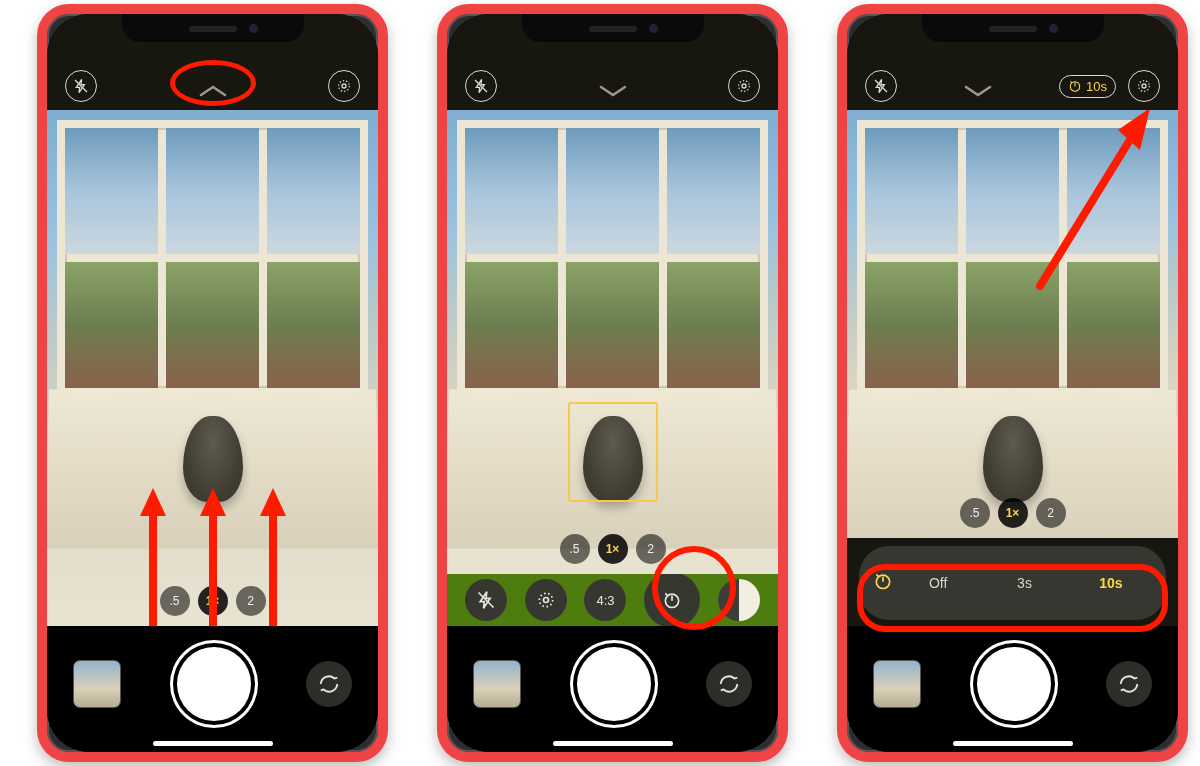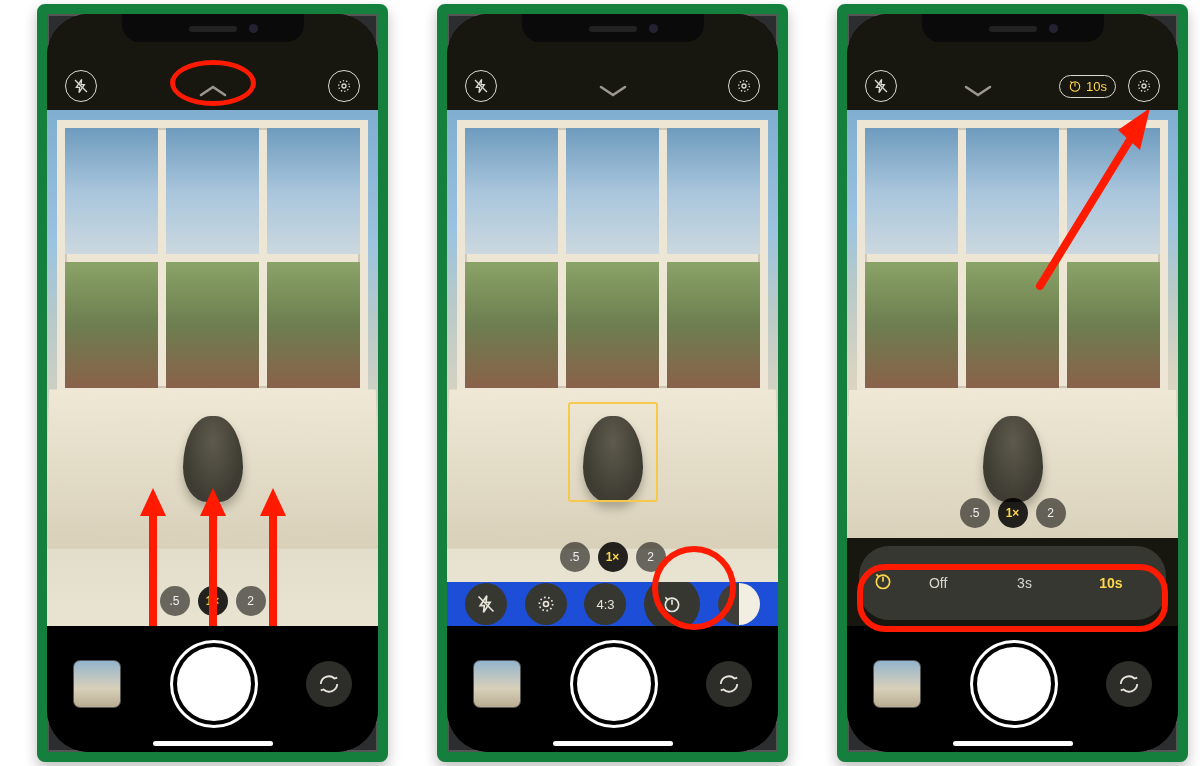--- a/index.html
+++ b/index.html
@@ -18,22 +18,22 @@
     width: 1200px;
     height: 766px;
     padding: 4px 12px;
     box-sizing: border-box;
     gap: 24px;
   }
   .phone {
     position: relative;
     flex: 1 1 0;
     background: #2c2d2f;
-    border: 10px solid #15803d;
-    border-radius: 8px;
+    border: 10px solid #ef4444;
+    border-radius: 32px;
     box-shadow: inset 0 0 0 2px #555, 0 6px 14px rgba(0,0,0,.25);
     overflow: hidden;
     margin-left: 25px;
   }
 
   .screen {
     position: absolute;
     inset: 0;
     background: #000;
     border-radius: 42px;
@@ -139,21 +139,21 @@
   
   .mode-strip{
     height:50px; background:#000; display:flex; align-items:center;
     justify-content:center; gap:22px; font-size:12.5px; letter-spacing:1px;
     color:#cfcfcf;
   }
   .mode-strip span{ white-space:nowrap; }
   .mode-strip .active{ color:#fdd64b; font-weight:600; }
 
   .option-bar{
-    height:44px; background:#1d4ed8; display:flex; align-items:center;
+    height:52px; background:#4d7c0f; display:flex; align-items:center;
     justify-content:space-evenly;
   }
   .opt{
     width:42px; height:42px; border-radius:50%;
     background:#373731; display:flex;align-items:center;justify-content:center;
     color:#e8e6db; font-size:13px;
   }
   .opt.big{ width:56px; height:56px; }
   .opt svg{ width:20px; height:20px; stroke:#e8e6db; stroke-width:2; fill:none;}
   .opt.half{

